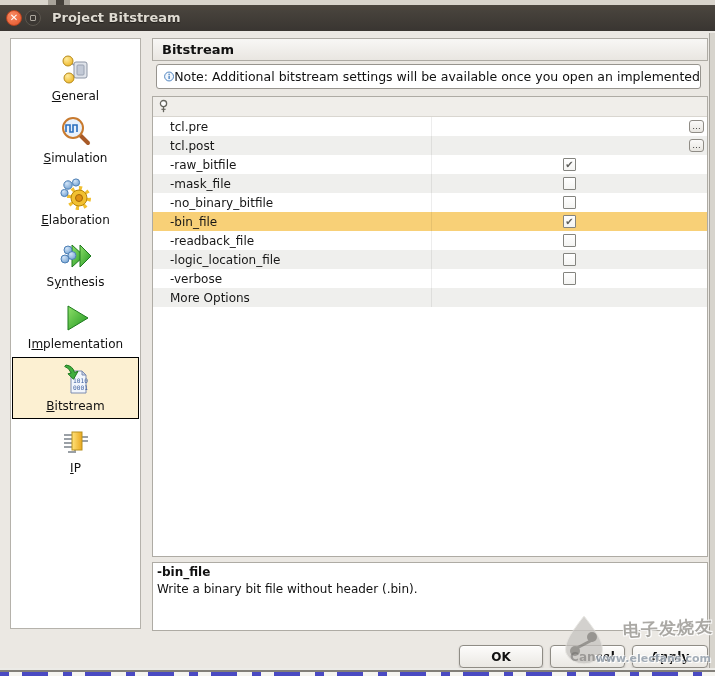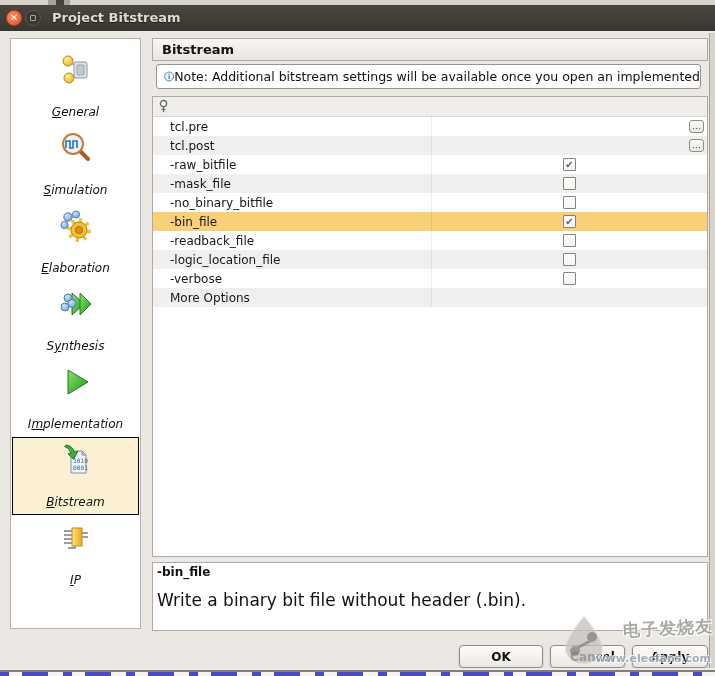--- a/index.html
+++ b/index.html
@@ -30,21 +30,21 @@
   .title { position:absolute; left:52px; top:5px; color:#dfdbd2; font-weight:bold; font-size:13px;
     text-shadow:0 1px 1px rgba(0,0,0,.5); }
 
   
   .sidebar { position:absolute; left:10px; top:33px; width:131px; height:591px; background:#fff;
     border:1px solid #b5b2ab; display:flex; flex-direction:column; align-items:center; padding-top:8px; }
   .sb-item { width:127px; display:flex; flex-direction:column; align-items:center;
     padding:4px 0 5px; border:1px solid transparent; }
   .sb-item.selected { background:#fcf0d2; border:1px solid #000; }
   .sb-icon { height:36px; display:flex; align-items:center; justify-content:center; }
-  .sb-label { font-size:12px; color:#111; margin-top:17px;font-style:italic; }
+  .sb-label { font-size:12px; color:#111; margin-top:1px; }
 
   
   .main { position:absolute; left:152px; top:33px; width:556px; height:630px; }
   .main-header { position:absolute; top:0; left:0; right:0; height:23px;
     background:linear-gradient(#f8f7f5,#e9e6e1); border:1px solid #aeaba4;
     display:flex; align-items:center; padding-left:9px; font-weight:bold; font-size:13px; color:#111; }
   .notebar { position:absolute; top:26px; left:4px; width:545px; height:25px; background:#fff;
     border:1px solid #97948e; border-radius:3px; display:flex; align-items:center; padding-left:7px;
     overflow:hidden; white-space:nowrap; }
   .note-text { font-size:12.5px; color:#111; }
@@ -60,21 +60,21 @@
   .tvalue { flex:1; border-left:1px solid rgba(0,0,0,.07); display:flex; align-items:center; justify-content:center; }
   .trow.file .tvalue { justify-content:flex-end; padding-right:3px; }
   .cb { width:13px; height:13px; border:1px solid #84847f; border-radius:1px;
     background:linear-gradient(#fff,#f4f4f2); font-size:10px; line-height:11px; text-align:center; color:#5f5f5b; }
   .dots { width:15px; height:13px; font-size:9px; line-height:7px; padding:0; border:1px solid #8f8c86;
     border-radius:3px; background:linear-gradient(#fbfaf9,#e8e6e1); color:#333; }
 
   .descpanel { position:absolute; top:524px; left:0; width:556px; height:69px; background:#fff;
     border:1px solid #aeaba4; padding:2px 4px; }
   .desc-title { font-weight:bold; font-size:12px; color:#111; }
-  .desc-text { font-size:17px; color:#111; margin-top:11px; }
+  .desc-text { font-size:12px; color:#111; margin-top:3px; }
 
   .buttonbar { position:absolute; top:607px; right:0; display:flex; gap:7px; }
   .pbtn { height:23px; border:1px solid #8f8c85; border-radius:4px; font-size:12px; color:#111;
     background:linear-gradient(#fdfcfb,#eae8e3);
     box-shadow:inset 0 1px 0 rgba(255,255,255,.8), 0 1px 2px rgba(0,0,0,.2);
     font-family:"DejaVu Sans","Liberation Sans",sans-serif;font-weight:bold; }
   .pbtn.ok { width:84px; } .pbtn.cancel { width:75px;padding-left:10px; } .pbtn.apply { width:76px; }
 
   
   .watermark { position:absolute; right:0; bottom:2px; width:160px; height:62px; z-index:5;

